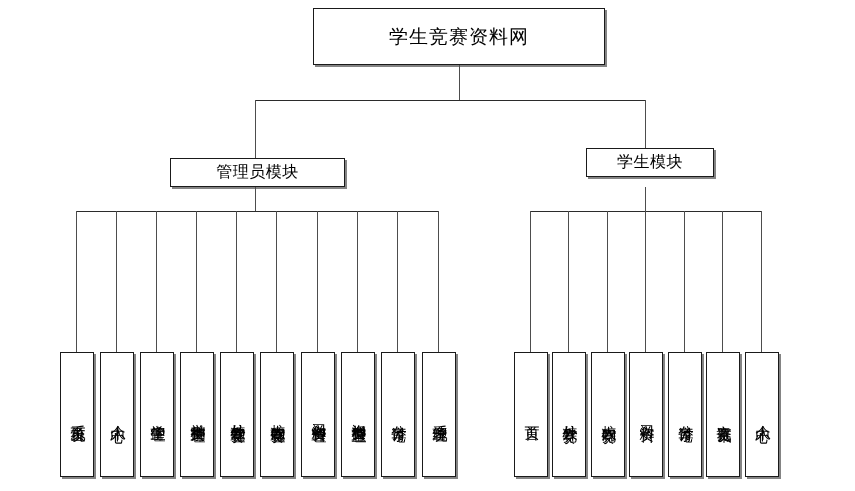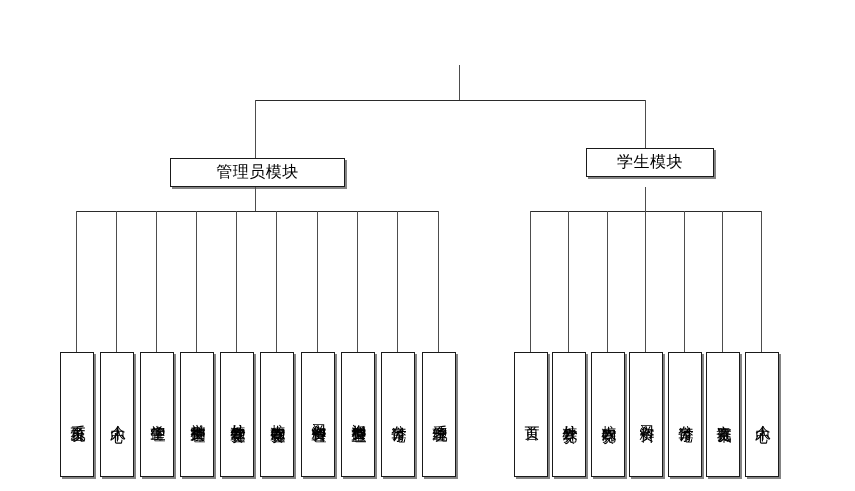--- a/index.html
+++ b/index.html
@@ -73,20 +73,23 @@
     position: absolute;
     height: 1px;
     background: #2b2b2b;
   }
 </style>
 </head>
 <body>
 
 <div id="canvas">
 
+  <div class="node node-root">
+    <span>学生竞赛资料网</span>
+  </div>
 
   <div class="line-v" style="left:459px; top:65px; height:36px;"></div>
 
   <div class="line-h" style="left:255px; top:100px; width:391px;"></div>
 
   <div class="line-v" style="left:255px; top:100px; height:58px;"></div>
   <div class="line-v" style="left:645px; top:100px; height:58px;"></div>
 
   <div class="node node-mid admin">
     <span>管理员模块</span>

